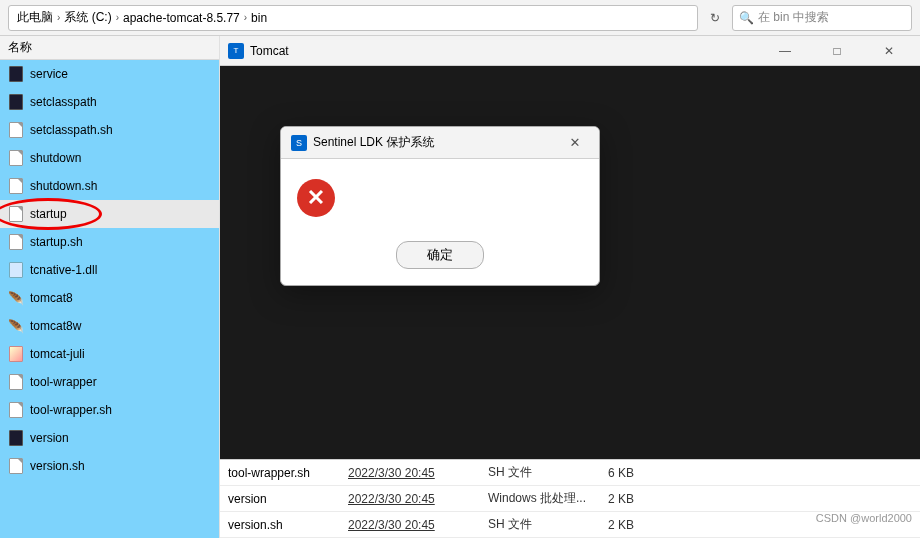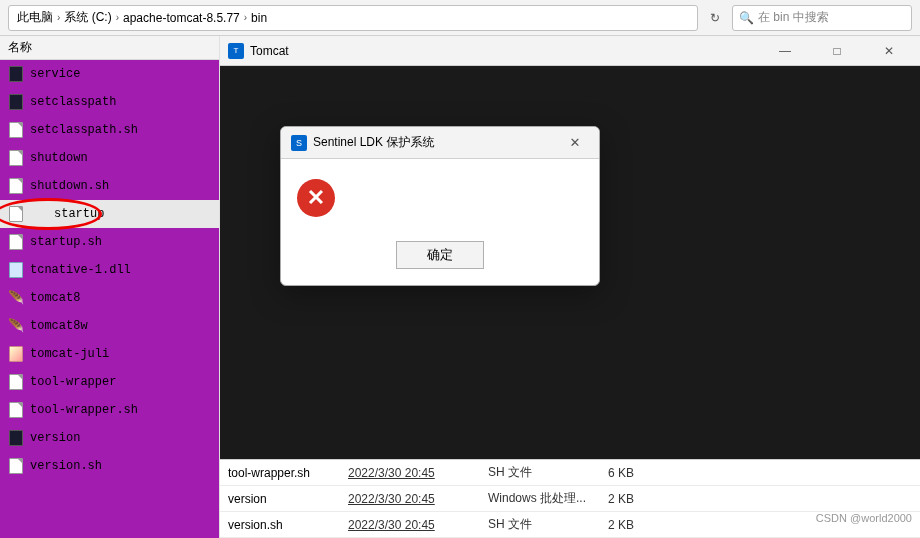--- a/index.html
+++ b/index.html
@@ -67,25 +67,24 @@
     
     .main-content {
       flex: 1;
       display: flex;
       overflow: hidden;
     }
 
     
     .file-panel {
       width: 220px;
-      background: #a21caf;
+      background: #7dd3fc;
       border-right: 1px solid #e0e0e0;
       overflow-y: auto;
       overflow-x: hidden;
-      font-family: Liberation Mono, monospace;
     }
 
     
     .file-header {
       height: 24px;
       background: #f3f3f3;
       border-bottom: 1px solid #d8d8d8;
       display: flex;
       align-items: center;
       padding: 0 8px;
@@ -303,21 +302,21 @@
     }
     .dialog-footer {
       padding: 8px 16px 16px;
       display: flex;
       justify-content: center;
     }
     .ok-btn {
       width: 88px; height: 28px;
       background: #f3f3f3;
       border: 1px solid #b0b0b0;
-      border-radius: 0;
+      border-radius: 12px;
       display: flex; align-items: center; justify-content: center;
       cursor: pointer;
       font-size: 13px;
     }
 
     
     .csdn-watermark {
       position: absolute;
       bottom: 14px;
       right: 8px;
@@ -393,21 +392,21 @@
           <div class="icon-generic"></div>
         </div>
       <span class="file-name">shutdown.sh</span>
     </div>
 
     <div class="file-item highlighted startup-highlight" style="position:relative;">
       <div class="startup-circle"></div>
       <div class="file-icon">
           <div class="icon-generic"></div>
         </div>
-      <span class="file-name" style="font-weight:500;margin-left:24px;">startup</span>
+      <span class="file-name" style="font-weight:500;">startup</span>
     </div>
 
     <div class="file-item">
       <div class="file-icon">
           <div class="icon-generic"></div>
         </div>
       <span class="file-name">startup.sh</span>
     </div>
 
     <div class="file-item">

